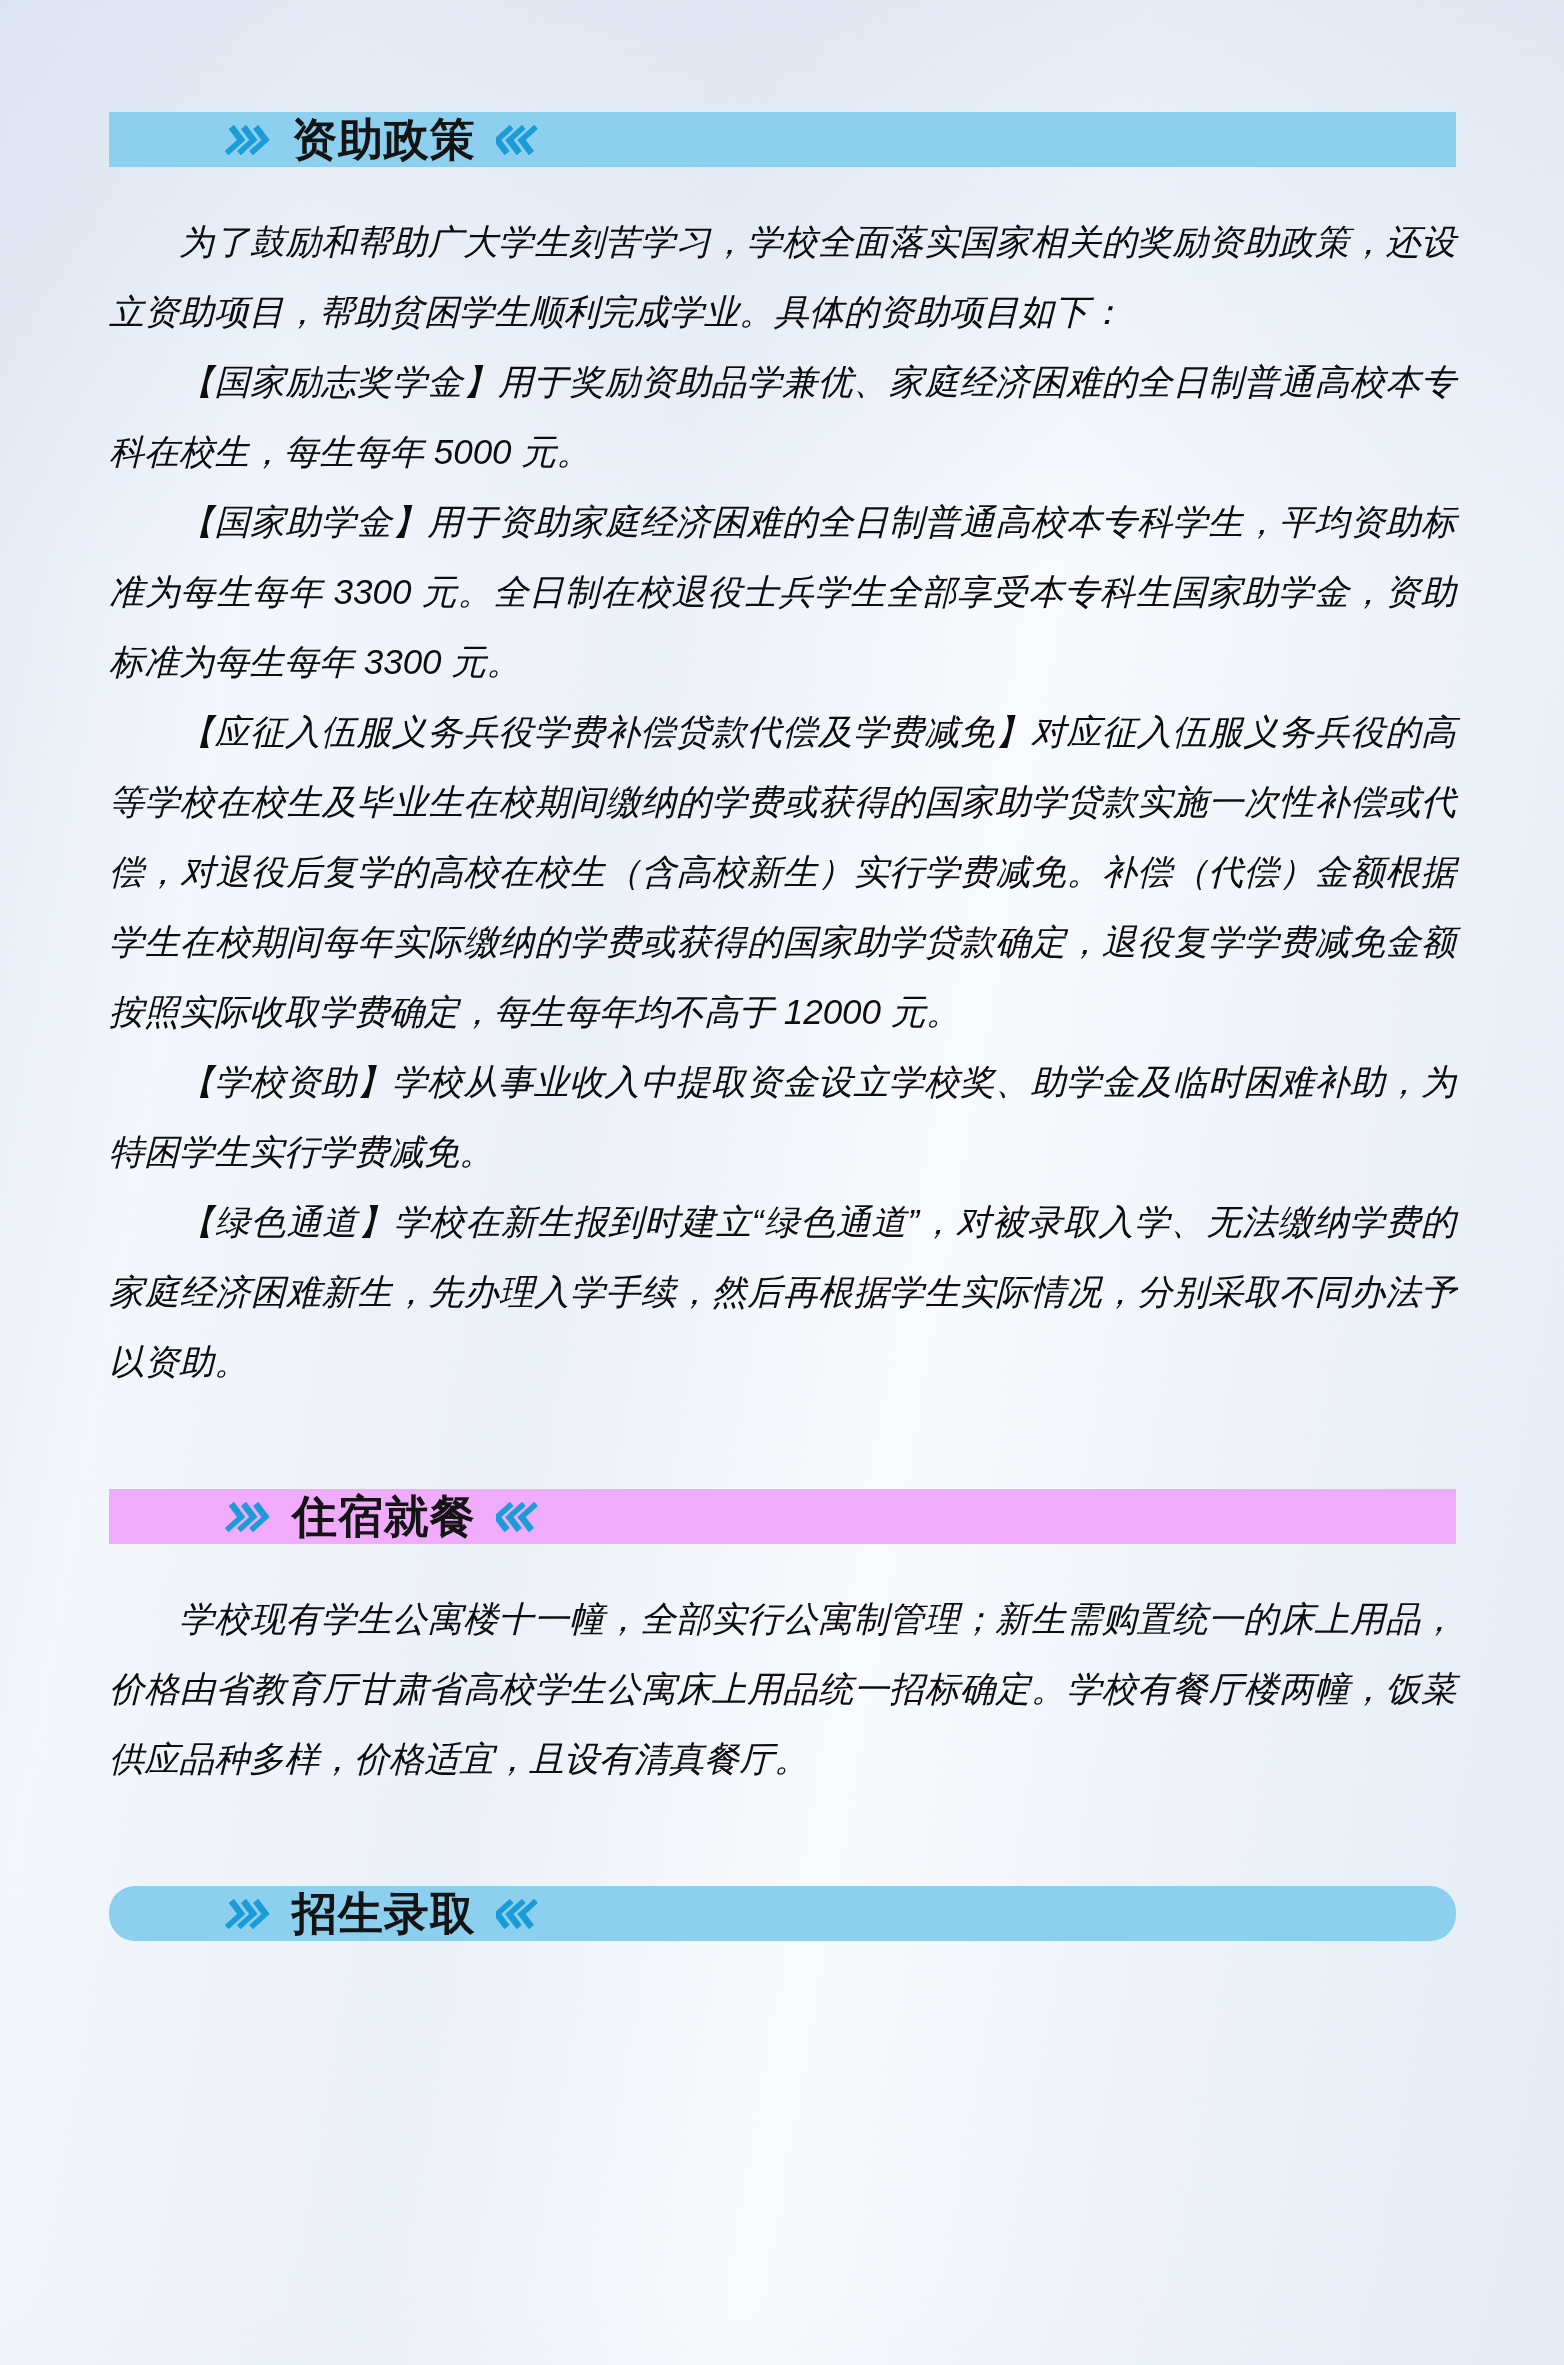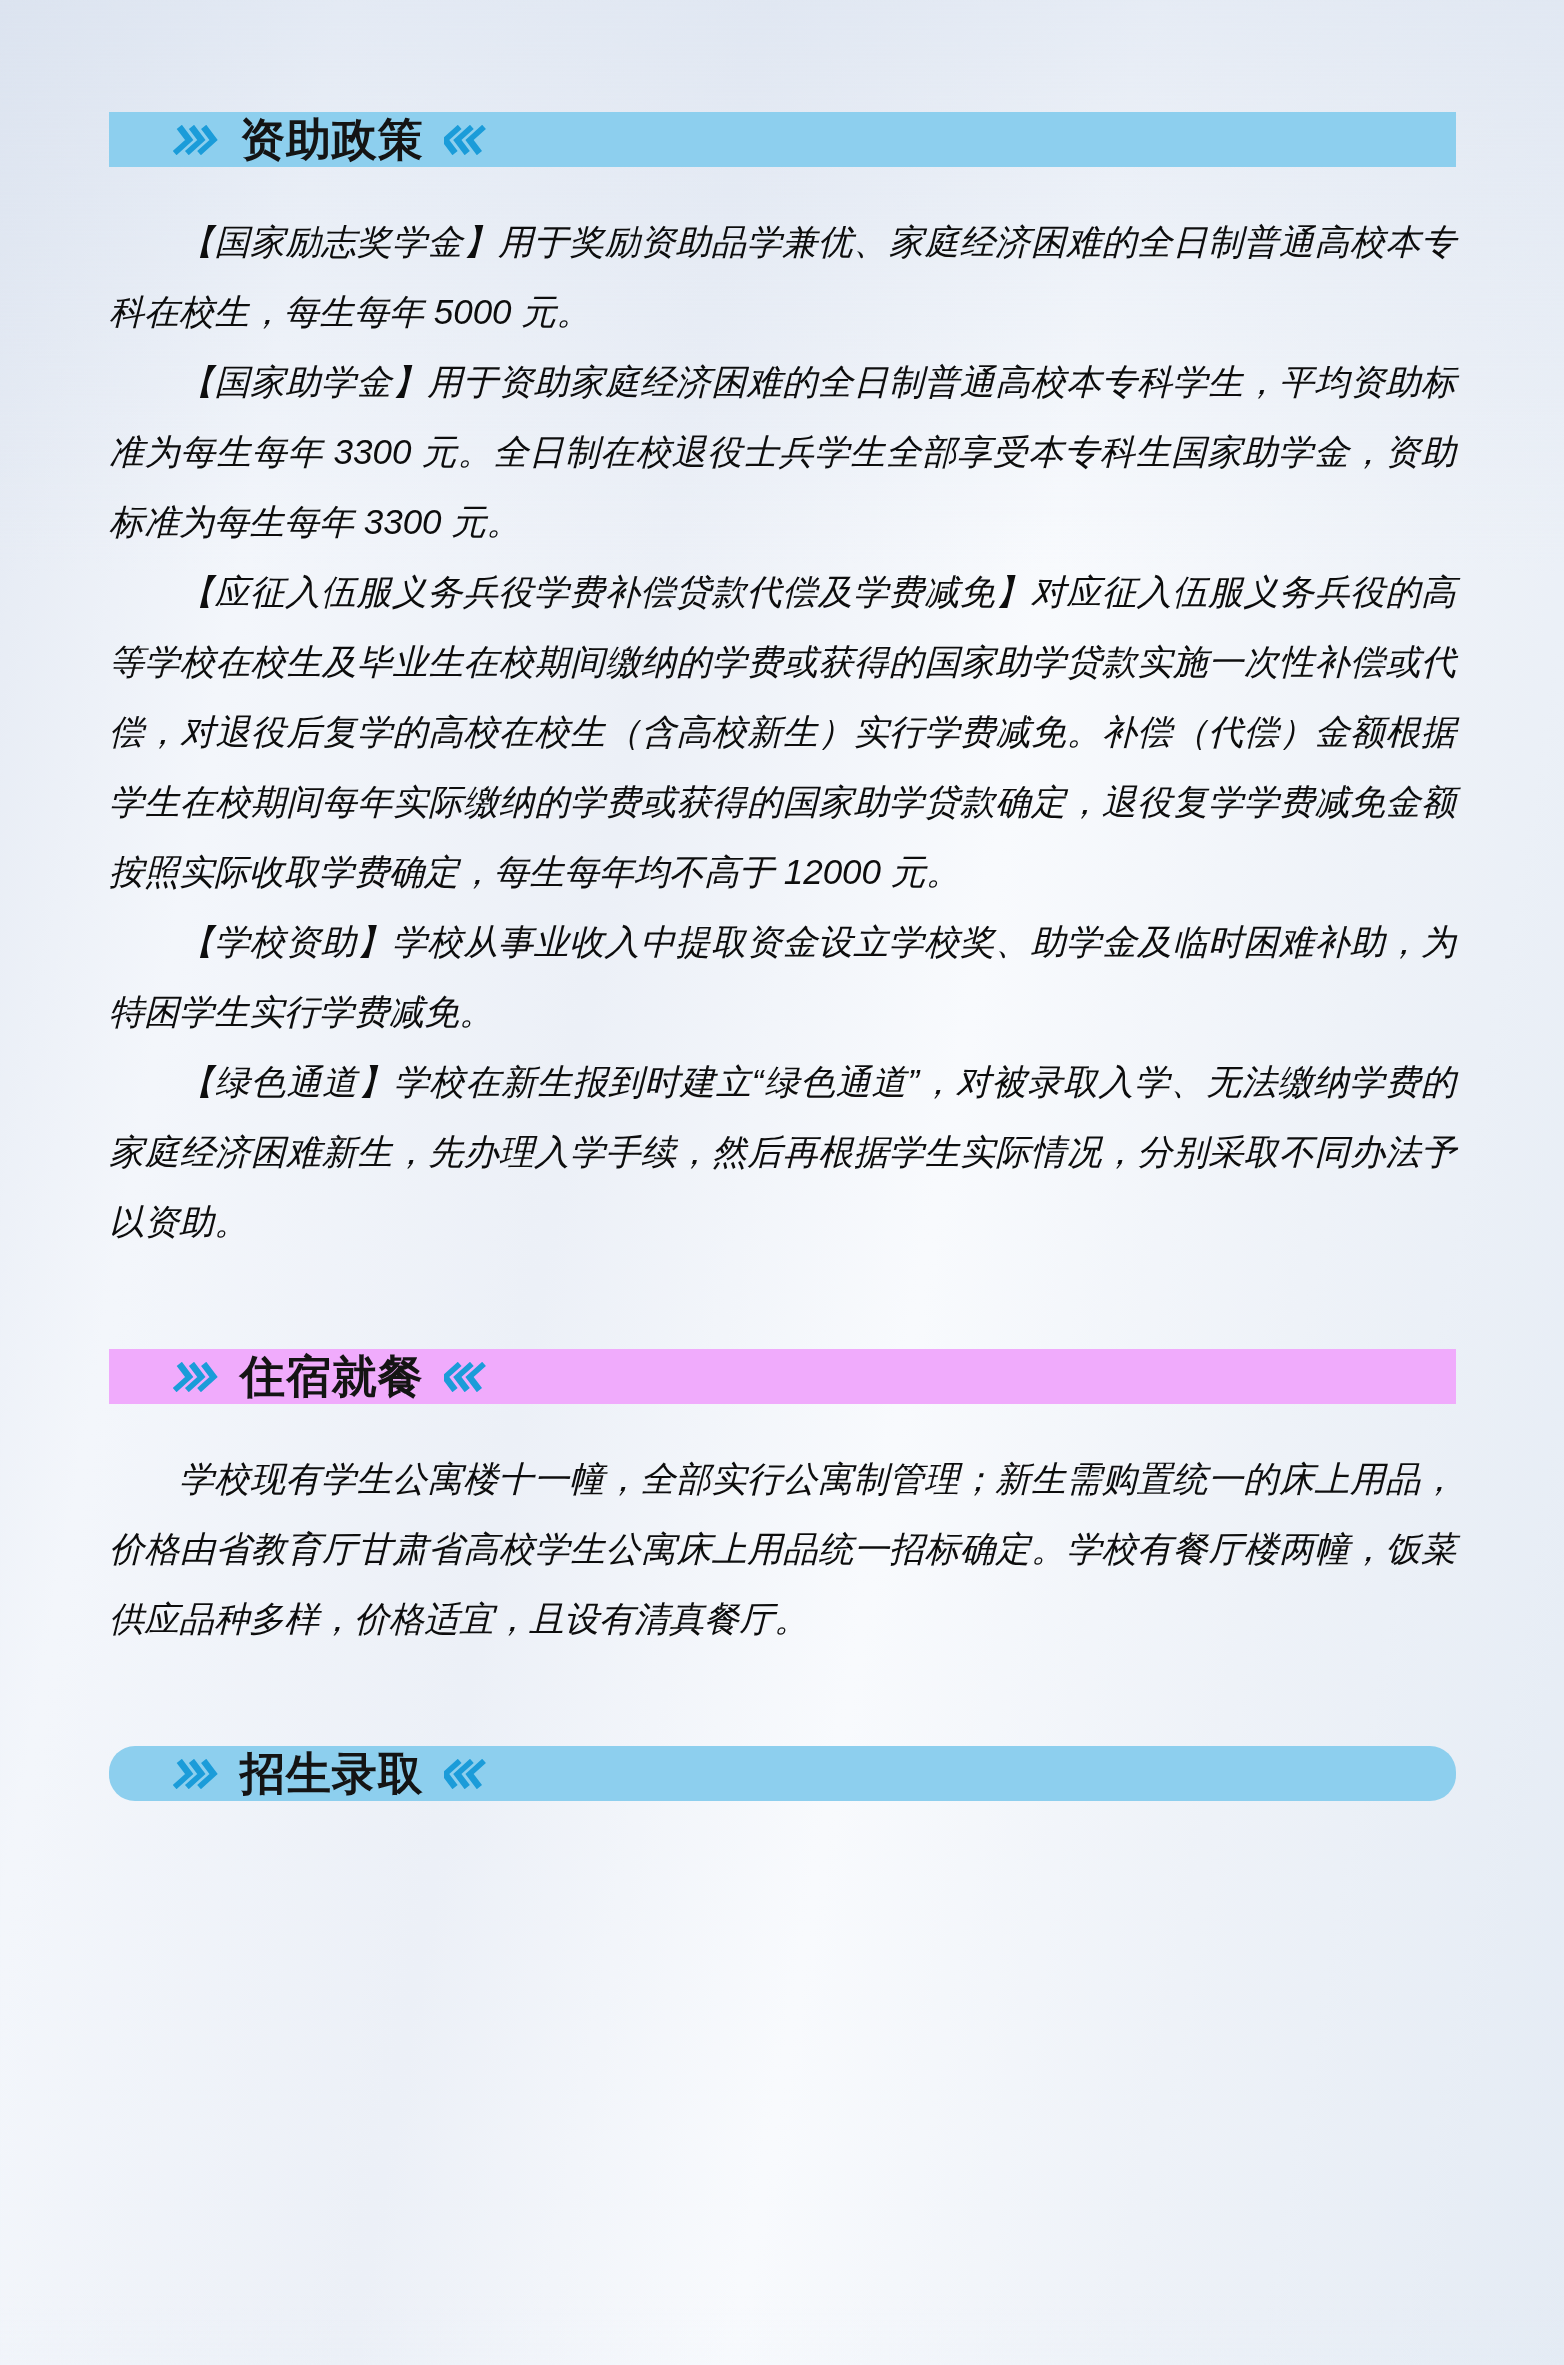--- a/index.html
+++ b/index.html
@@ -18,21 +18,21 @@
   }
   .content {
     width: 1347px;
     margin: 0 auto;
     padding-top: 112px;
   }
   .banner {
     height: 55px;
     display: flex;
     align-items: center;
-    padding-left: 64px;
+    padding-left: 116px;
     box-sizing: border-box;
   }
   .banner + .section-body {
     margin-top: 40px;
   }
   .section + .section .banner {
     margin-top: 92px;
   }
   .banner-title {
     font-size: 45px;
@@ -86,20 +86,21 @@
       <div class="banner-title">资助政策</div>
       <svg class="chev right" viewBox="0 0 100 64">
         <g transform="skewX(10)" stroke="#1b9cd9">
           <polyline points="14,4 40,32 14,60"></polyline>
           <polyline points="40,4 66,32 40,60"></polyline>
           <polyline points="66,4 92,32 66,60"></polyline>
         </g>
       </svg>
     </div>
     <div class="section-body">
+      <p class="justified">为了鼓励和帮助广大学生刻苦学习，学校全面落实国家相关的奖励资助政策，还设立资助项目，帮助贫困学生顺利完成学业。具体的资助项目如下：</p>
       <p class="justified">【国家励志奖学金】用于奖励资助品学兼优、家庭经济困难的全日制普通高校本专科在校生，每生每年 5000 元。</p>
       <p class="justified">【国家助学金】用于资助家庭经济困难的全日制普通高校本专科学生，平均资助标准为每生每年 3300 元。全日制在校退役士兵学生全部享受本专科生国家助学金，资助标准为每生每年 3300 元。</p>
       <p class="justified">【应征入伍服义务兵役学费补偿贷款代偿及学费减免】对应征入伍服义务兵役的高等学校在校生及毕业生在校期间缴纳的学费或获得的国家助学贷款实施一次性补偿或代偿，对退役后复学的高校在校生（含高校新生）实行学费减免。补偿（代偿）金额根据学生在校期间每年实际缴纳的学费或获得的国家助学贷款确定，退役复学学费减免金额按照实际收取学费确定，每生每年均不高于 12000 元。</p>
       <p class="justified">【学校资助】学校从事业收入中提取资金设立学校奖、助学金及临时困难补助，为特困学生实行学费减免。</p>
       <p class="justified">【绿色通道】学校在新生报到时建立“绿色通道”，对被录取入学、无法缴纳学费的家庭经济困难新生，先办理入学手续，然后再根据学生实际情况，分别采取不同办法予以资助。</p>
     </div>
   </div>
 
   <div class="section">
     <div class="banner" style="background:#f0abfc;">

